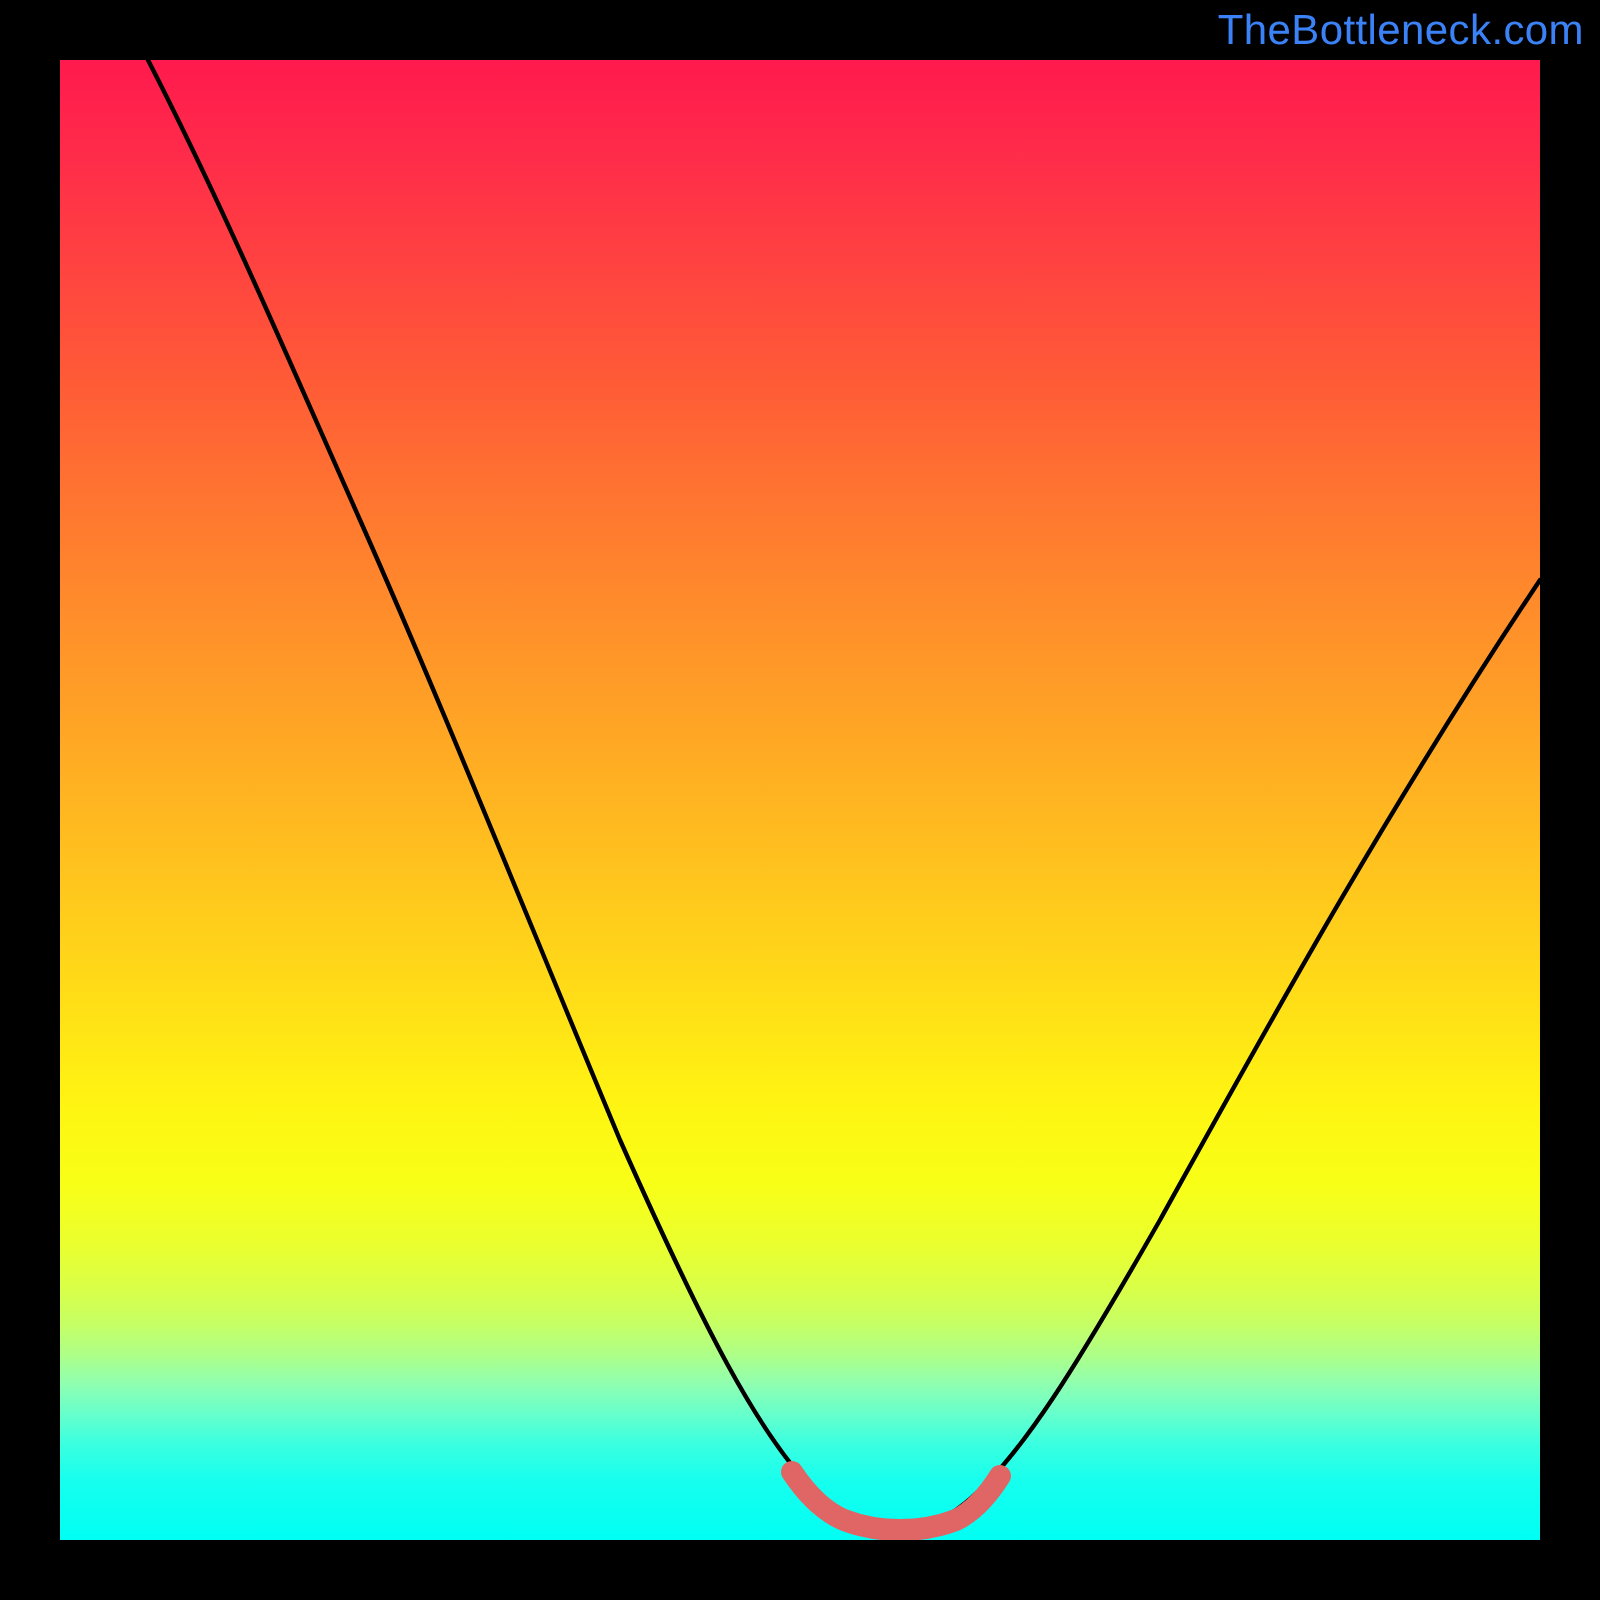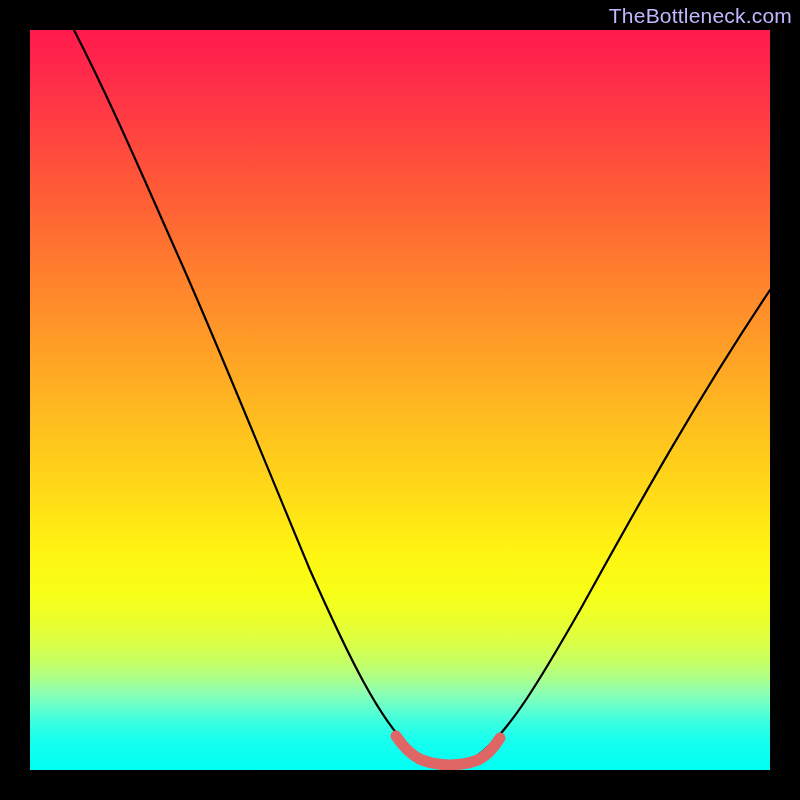--- a/index.html
+++ b/index.html
@@ -44,21 +44,21 @@
       #66ffcc 91.5%,
       #3bffe0 93.5%,
       #16ffee 96%,
       #00fff4 100%
     );
   }
   .watermark {
     position: absolute;
     top: 4px;
     right: 8px;
-    color: #c4b5fd;
+    color: #3b82f6;
     font-size: 21px;
     letter-spacing: 0.2px;
     user-select: none;
   }
   svg.curve {
     position: absolute;
     left: 0;
     top: 0;
     width: 740px;
     height: 740px;

